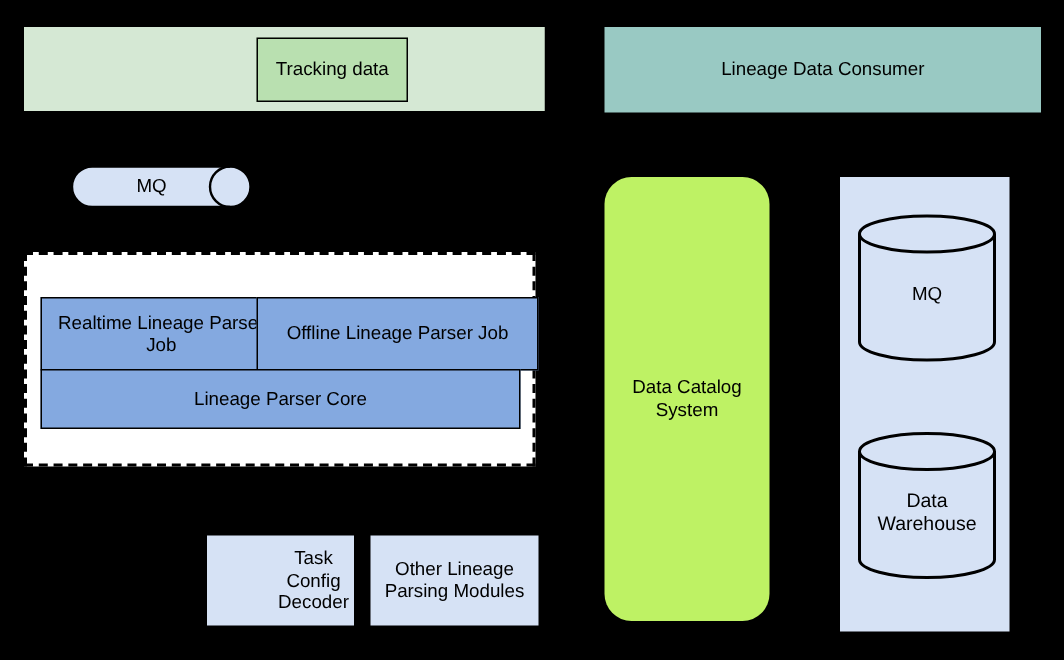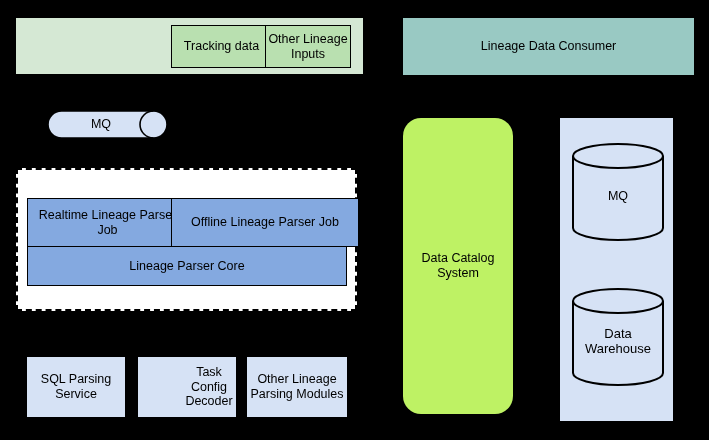--- a/index.html
+++ b/index.html
@@ -74,21 +74,21 @@
   #parser-core         { left: 27px;  top: 246px; width: 320px; height: 40px; }
 
   
   .service-box {
     background: #d6e2f5;
     font-size: 12.5px;
     top: 357px; height: 60px;
   }
   #service-box-0 { left: 27px;  width: 98px; }
   #service-box-1 { left: 138px; width: 98px; padding-left: 44px; }
-  #service-box-2 { left: 247px; width: 100px; }
+  #service-box-2 { left: 247px; width: 112px; }
 
   
   #catalog-box {
     left: 403px; top: 118px; width: 110px; height: 296px;
     background: #bef264;
     border-radius: 18px;
     font-size: 12.5px;
   }
 
   
@@ -105,23 +105,20 @@
 </head>
 <body>
 
 <div id="canvas">
 
   <div class="abs" id="source-group"></div>
 
   <div class="abs center-text source-box" id="source-box-1">
     <span>Tracking data</span>
   </div>
-  <div class="abs center-text source-box" id="source-box-2">
-    <span>Other Lineage Inputs</span>
-  </div>
 
   <div class="abs center-text" id="consumer-box">
     <span>Lineage Data Consumer</span>
   </div>
 
   <div class="abs" id="mq-queue-wrap">
     <svg width="121" height="29" viewBox="0 0 121 29" xmlns="http://www.w3.org/2000/svg">
       <path d="M 14.5 1 L 106.5 1 A 13.5 13.5 0 0 1 106.5 28 L 14.5 28 A 13.5 13.5 0 0 1 14.5 1 Z" fill="#d6e2f5" stroke="#000000" stroke-width="1.6"></path>
       <path d="M 106.5 1 A 13.5 13.5 0 0 0 106.5 28" fill="none" stroke="#000000" stroke-width="1.6"></path>
     </svg>
@@ -135,23 +132,20 @@
   <div class="abs center-text parser-box" id="parser-job-realtime">
     <span>Realtime Lineage Parser Job</span>
   </div>
   <div class="abs center-text parser-box" id="parser-job-offline">
     <span>Offline Lineage Parser Job</span>
   </div>
   <div class="abs center-text parser-box" id="parser-core">
     <span>Lineage Parser Core</span>
   </div>
 
-  <div class="abs center-text service-box" id="service-box-0">
-    <span>SQL Parsing Service</span>
-  </div>
   <div class="abs center-text service-box" id="service-box-1">
     <span>Task Config Decoder</span>
   </div>
   <div class="abs center-text service-box" id="service-box-2">
     <span>Other Lineage Parsing Modules</span>
   </div>
 
   <div class="abs center-text" id="catalog-box">
     <span>Data Catalog System</span>
   </div>

